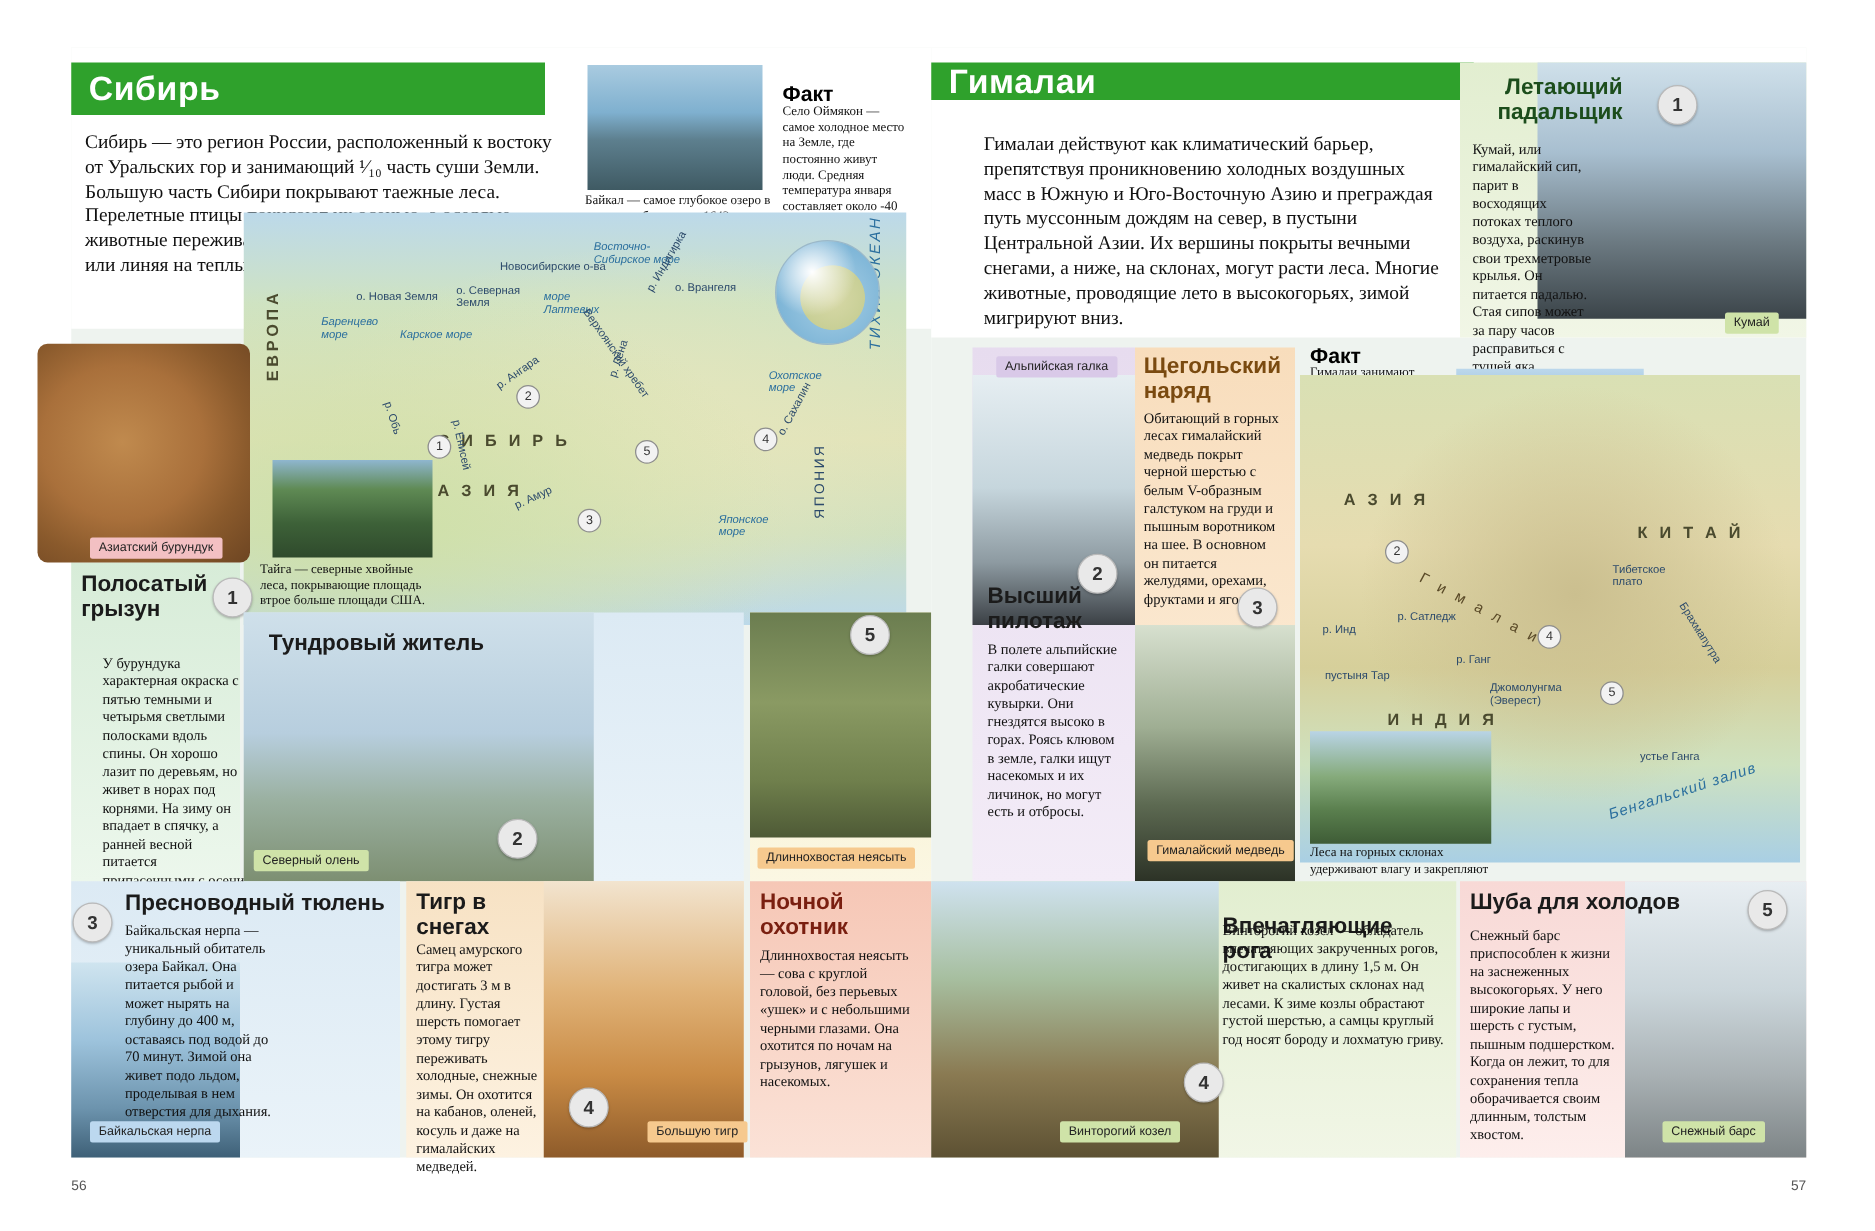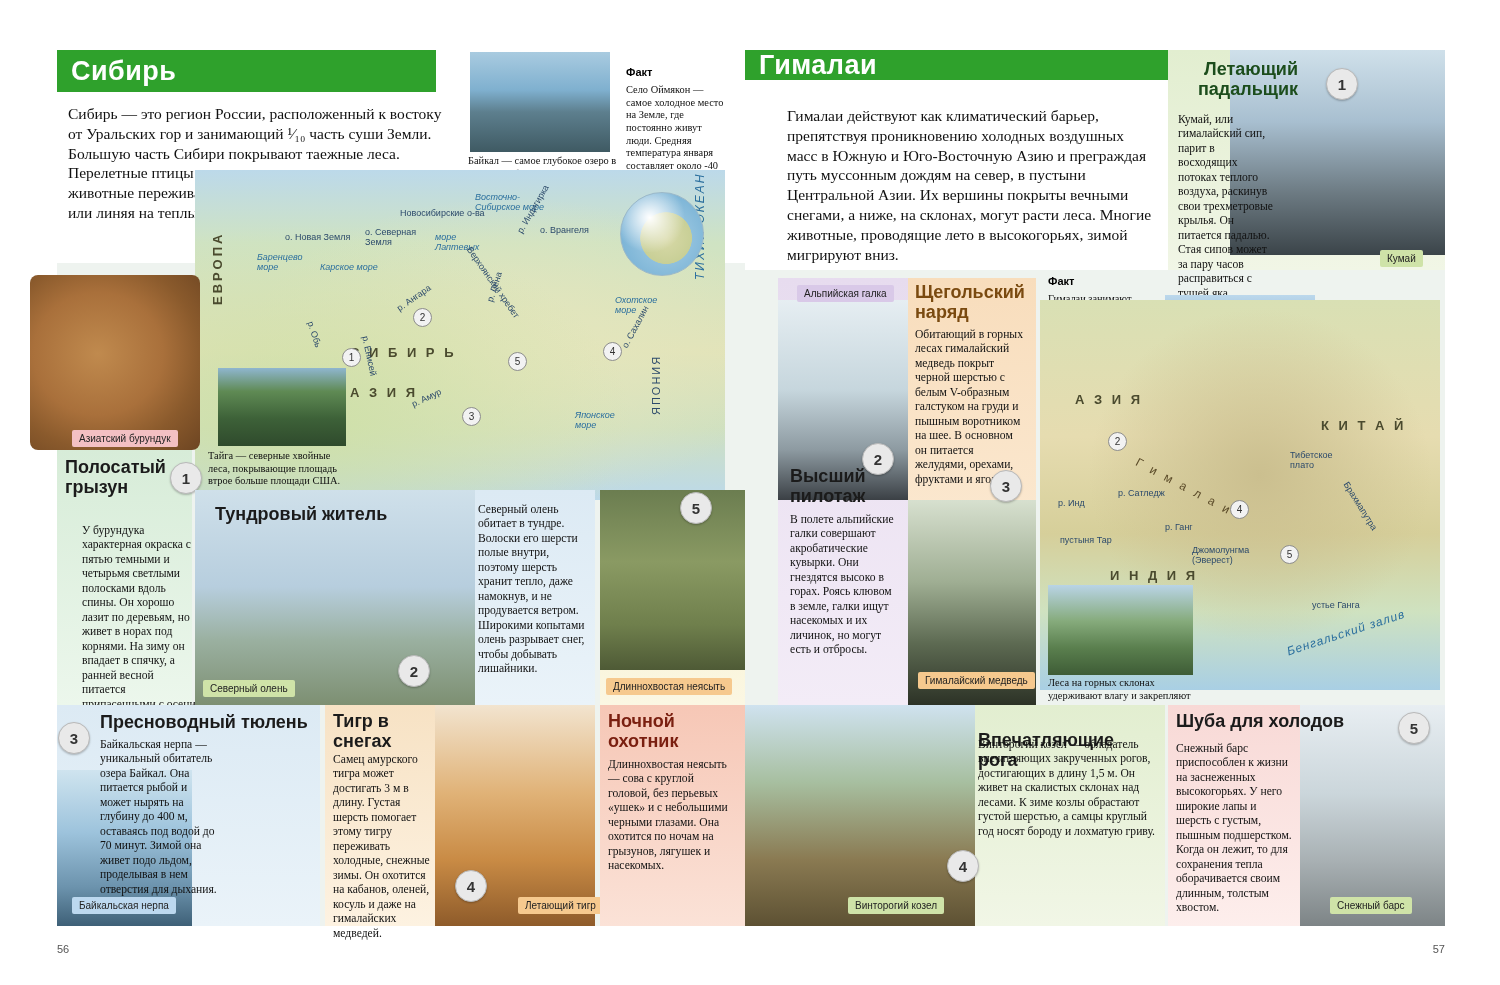--- a/index.html
+++ b/index.html
@@ -52,21 +52,21 @@
     font-size:15px;display:flex;align-items:center;justify-content:center;
     box-shadow:0 1px 2px rgba(0,0,0,.25);
   }
   .mapdot{
     position:absolute;width:17px;height:17px;border-radius:50%;
     background:#f2f2f2;border:1px solid #8d8d8d;
     color:#333;font-family:"Liberation Sans",sans-serif;
     font-size:10px;display:flex;align-items:center;justify-content:center;
   }
 
-  .fact-title{font-family:"Liberation Sans",sans-serif;font-weight:bold;font-size:11px;}
+  .fact-title{font-family:"Liberation Sans",sans-serif;font-weight:bold;font-size:17px;}
   .sub-title{
     font-family:"Liberation Sans",sans-serif;font-weight:bold;
     font-size:18px;line-height:1.1;color:#1b1b1b;
   }
 
   
   .ph{position:absolute;background-size:cover;background-position:center;}
   .ph-chipmunk{background:
      radial-gradient(ellipse at 40% 45%, #c08a4e 0%, #a9703b 45%, #8a5a2c 70%, #6d4522 100%);}
   .ph-baikal{background:linear-gradient(#a9cbe0 0%,#7fb0cf 38%,#5d7f8e 60%,#3f5a63 100%);}
@@ -183,41 +183,40 @@
   <div class="panel p-mint" style="left:57px;top:450px;width:135px;height:255px;"></div>
   <div class="ph ph-chipmunk" style="left:30px;top:275px;width:170px;height:175px;border-radius:8px;"></div>
   <div class="caption pink" style="left:72px;top:430px;">Азиатский бурундук</div>
   <div class="block sub-title" style="left:65px;top:458px;width:120px;">Полосатый грызун</div>
   <div class="block small-text" style="left:82px;top:505px;width:115px;margin-top:19px;">У бурундука характерная окраска с пятью темными и четырьмя светлыми полосками вдоль спины. Он хорошо лазит по деревьям, но живет в норах под корнями. На зиму он впадает в спячку, а ранней весной питается припасенными с осени кедровыми орешками.</div>
   <div class="numbadge" style="left:170px;top:462px;">1</div>
 
   <div class="panel p-lblue" style="left:195px;top:490px;width:400px;height:215px;"></div>
   <div class="ph ph-reindeer" style="left:195px;top:490px;width:280px;height:215px;"></div>
   <div class="block sub-title" style="left:215px;top:505px;width:230px;">Тундровый житель</div>
-  <div class="block small-text" style="left:478px;top:503px;width:110px;">Северный олень обитает в тундре. Волоски его шерсти полые внутри, поэтому шерсть хранит тепло, даже намокнув, и не продувается ветром. Широкими копытами олень разрывает снег, чтобы добывать лишайники.</div>
   <div class="caption green" style="left:203px;top:680px;">Северный олень</div>
   <div class="numbadge" style="left:398px;top:655px;">2</div>
 
   <div class="panel p-yellow" style="left:600px;top:490px;width:145px;height:215px;"></div>
   <div class="ph ph-owl" style="left:600px;top:490px;width:145px;height:180px;"></div>
   <div class="caption orange" style="left:606px;top:678px;">Длиннохвостая неясыть</div>
   <div class="numbadge" style="left:680px;top:492px;">5</div>
 
   <div class="panel p-lblue" style="left:57px;top:705px;width:263px;height:221px;"></div>
   <div class="ph ph-seal" style="left:57px;top:770px;width:135px;height:156px;"></div>
   <div class="block sub-title" style="left:100px;top:713px;width:215px;">Пресноводный тюлень</div>
   <div class="block small-text" style="left:100px;top:738px;width:118px;">Байкальская нерпа — уникальный обитатель озера Байкал. Она питается рыбой и может нырять на глубину до 400 м, оставаясь под водой до 70 минут. Зимой она живет подо льдом, проделывая в нем отверстия для дыхания.</div>
   <div class="caption blue" style="left:72px;top:897px;">Байкальская нерпа</div>
   <div class="numbadge" style="left:58px;top:722px;">3</div>
 
   <div class="panel p-orange" style="left:325px;top:705px;width:270px;height:221px;"></div>
   <div class="ph ph-tiger" style="left:435px;top:705px;width:160px;height:221px;"></div>
   <div class="block sub-title" style="left:333px;top:712px;width:110px;">Тигр в снегах</div>
   <div class="block small-text" style="left:333px;top:753px;width:100px;">Самец амурского тигра может достигать 3 м в длину. Густая шерсть помогает этому тигру переживать холодные, снежные зимы. Он охотится на кабанов, оленей, косуль и даже на гималайских медведей.</div>
-  <div class="caption orange" style="left:518px;top:897px;">Летающий тигр</div>
+  <div class="caption orange" style="left:518px;top:897px;">Большую тигр</div>
   <div class="numbadge" style="left:455px;top:870px;">4</div>
 
   <div class="panel p-rose" style="left:600px;top:705px;width:145px;height:221px;"></div>
   <div class="block sub-title" style="left:608px;top:712px;width:125px;color:#7a1f10;">Ночной охотник</div>
   <div class="block small-text" style="left:608px;top:758px;width:128px;">Длиннохвостая неясыть — сова с круглой головой, без перьевых «ушек» и с небольшими черными глазами. Она охотится по ночам на грызунов, лягушек и насекомых.</div>
 
   <div class="pagenum l">56</div>
 
   <div class="page right"></div>
   <div class="panel p-white" style="left:745px;top:38px;width:700px;height:232px;"></div>
@@ -249,21 +248,21 @@
 
   <div class="block fact-title" style="left:1048px;top:275px;">Факт</div>
   <div class="block tiny-text" style="left:1048px;top:293px;width:108px;">Гималаи занимают более 75 % территории Непала. Из пятнадцати самых высоких горных вершин мира девять находятся в пределах этой страны.</div>
 
   <div class="ph ph-everest" style="left:1165px;top:295px;width:150px;height:105px;"></div>
   <div class="block tiny-text" style="left:1165px;top:403px;width:150px;">Высота горы Джомолунгмы (Эверест) над уровнем моря составляет 8848 м.</div>
   <div class="globe" style="left:1318px;top:310px;width:92px;height:92px;"></div>
 
   <div class="map-him">
     <div class="maplabel big" style="left:35px;top:92px;">А  З  И  Я</div>
-    <div class="maplabel big" style="left:270px;top:118px;margin-left:11px;">К И Т А Й</div>
+    <div class="maplabel big" style="left:270px;top:118px;">К И Т А Й</div>
     <div class="maplabel big" style="left:70px;top:268px;">И Н Д И Я</div>
     <div class="maplabel" style="left:100px;top:155px;transform:rotate(28deg);transform-origin:left top;font-size:12px;letter-spacing:3px;color:#5a4a28;">Г и м а л а и</div>
     <div class="maplabel" style="left:250px;top:150px;">Тибетское<br>плато</div>
     <div class="maplabel" style="left:20px;top:235px;">пустыня Тар</div>
     <div class="maplabel" style="left:52px;top:325px;">Деканское<br>плоскогорье</div>
     <div class="maplabel sea" style="left:245px;top:345px;transform:rotate(-18deg);transform-origin:left top;font-size:12px;letter-spacing:1px;">Бенгальский залив</div>
     <div class="maplabel" style="left:152px;top:245px;">Джомолунгма<br>(Эверест)</div>
     <div class="maplabel" style="left:18px;top:198px;">р. Инд</div>
     <div class="maplabel" style="left:78px;top:188px;">р. Сатледж</div>
     <div class="maplabel" style="left:125px;top:222px;">р. Ганг</div>

